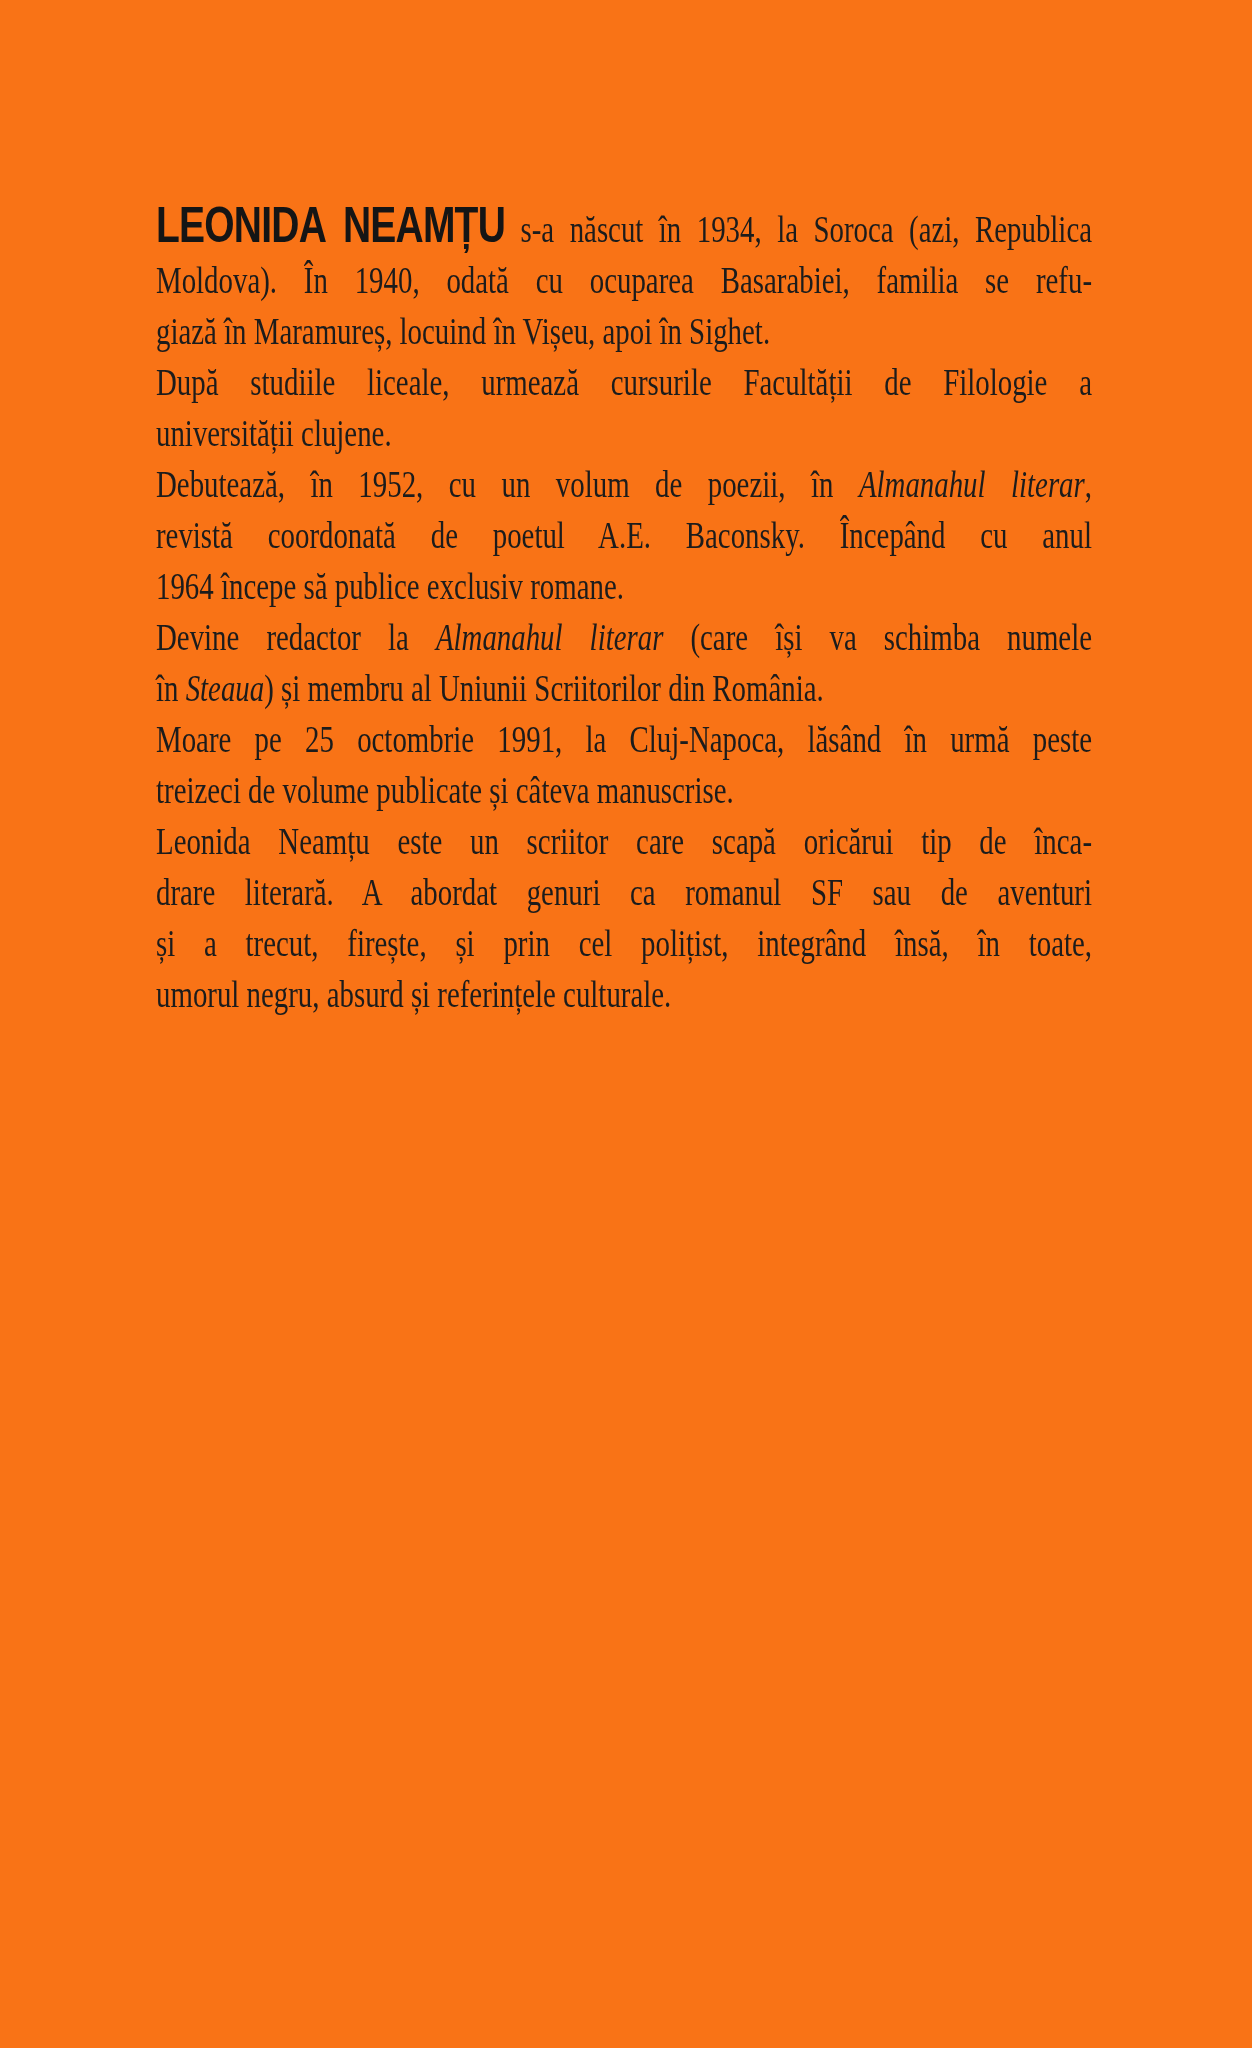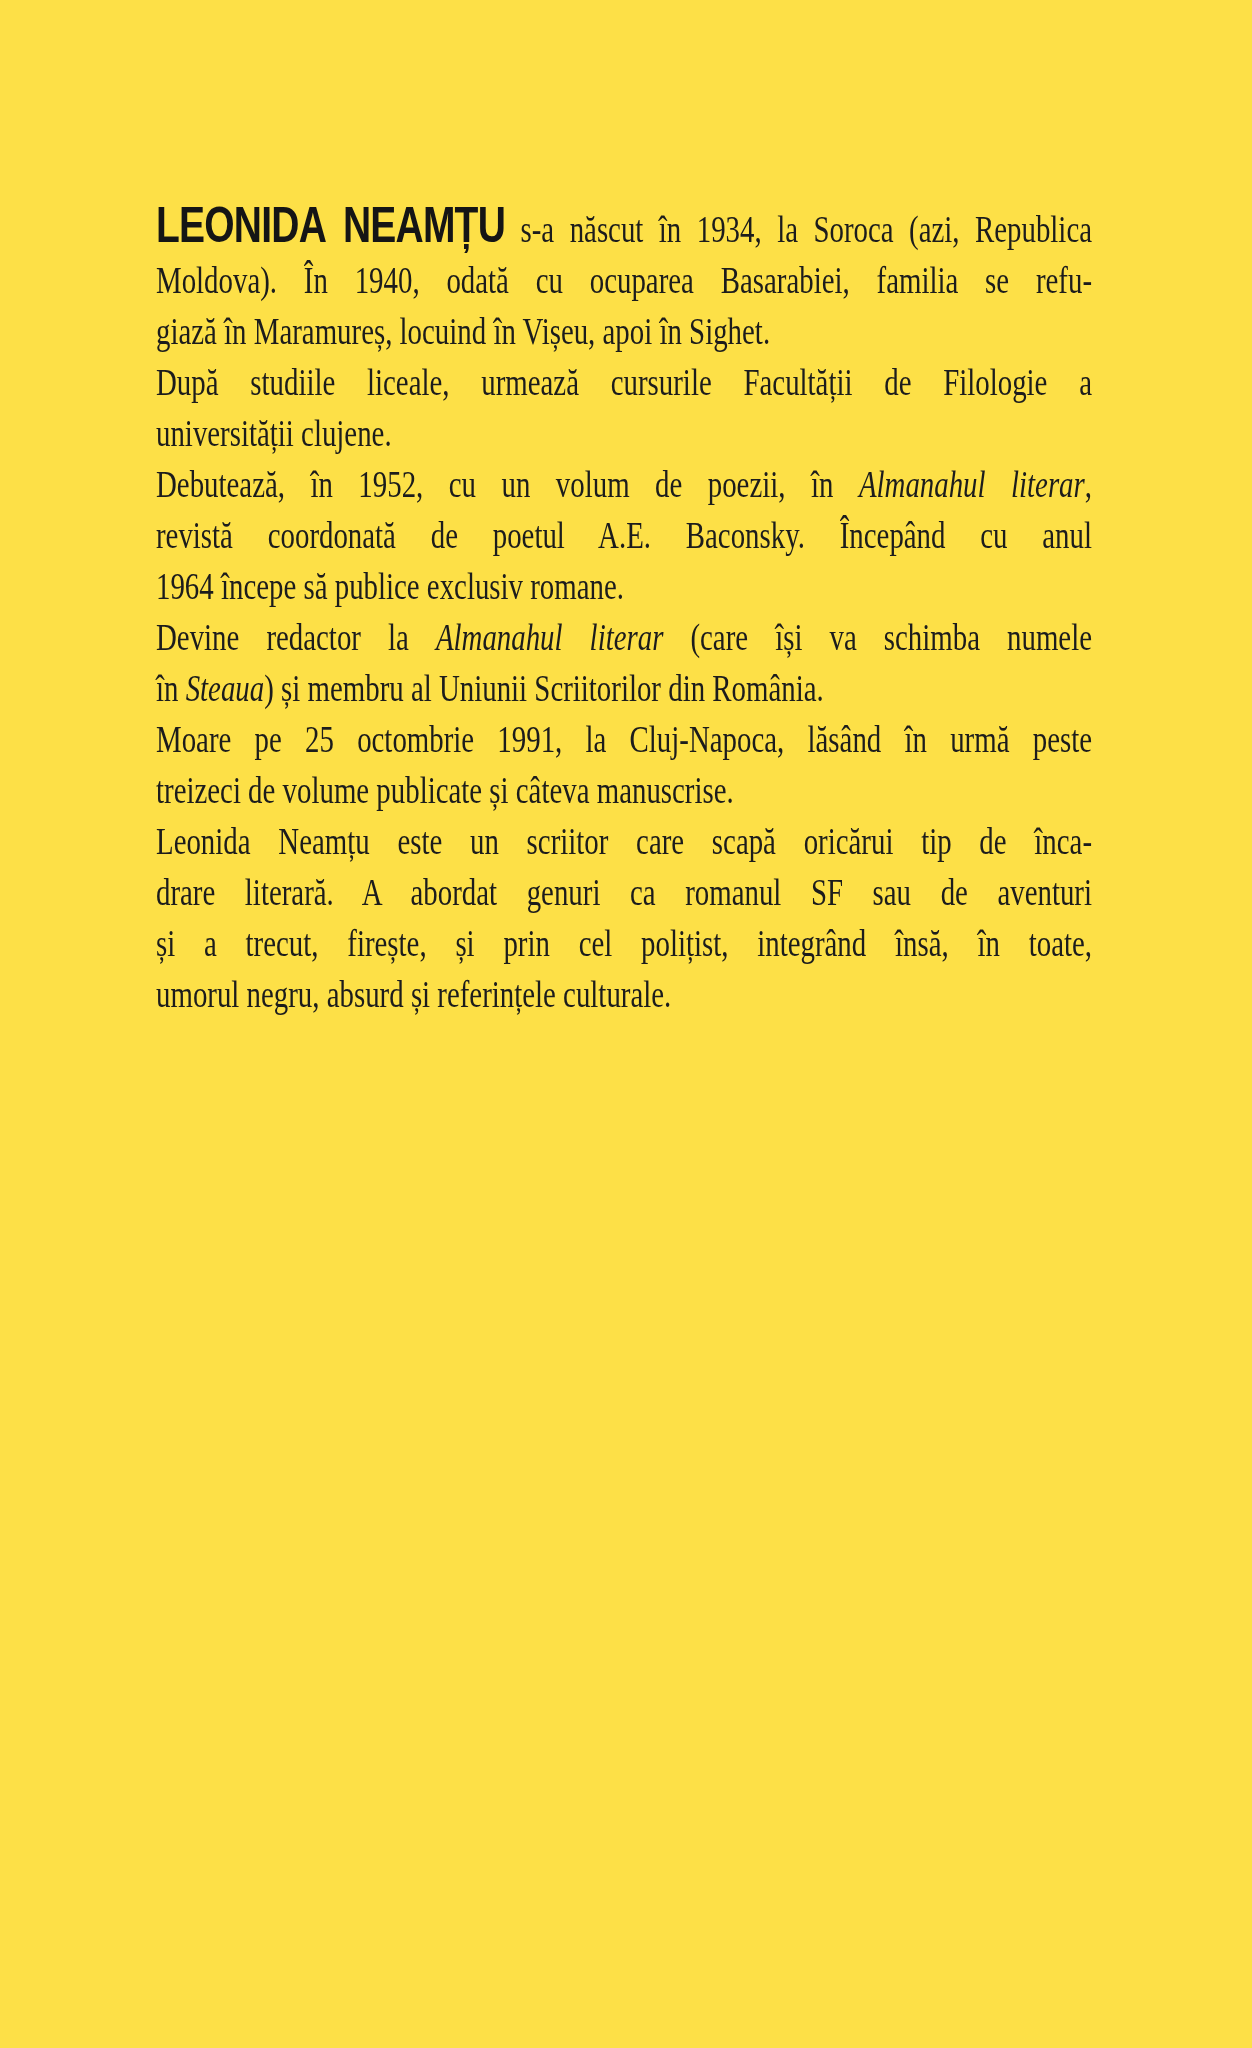--- a/index.html
+++ b/index.html
@@ -9,21 +9,21 @@
   body {
     width: 1252px;
     height: 2048px;
     position: relative;
     background: #fefefe;
     overflow: hidden;
   }
   .scan-page {
     position: absolute;
     inset: 0;
-    background: #fde047;
+    background: #f97316;
   }
   .bio-text {
     position: absolute;
     left: 156px;
     top: 200px;
     width: 1200px;               
     transform: scaleX(0.78);     
     transform-origin: left top;
     font-family: "Liberation Serif", serif;
     font-size: 37px;

